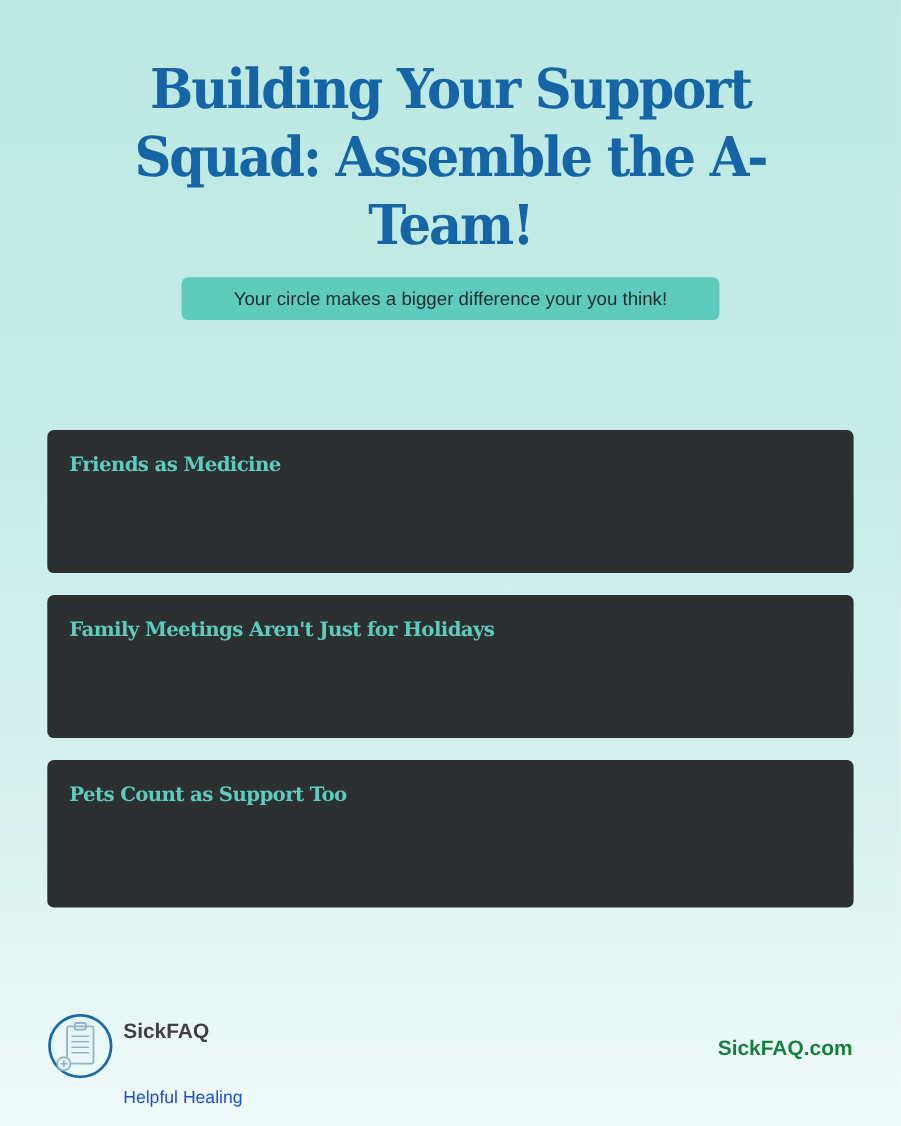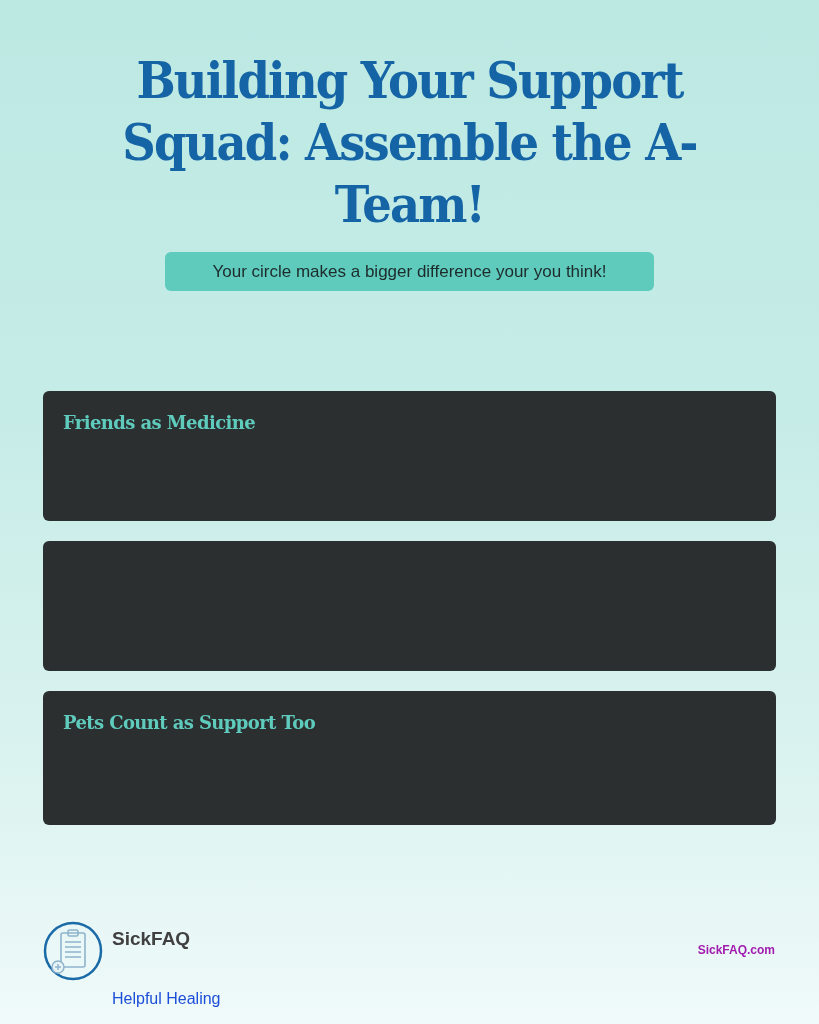--- a/index.html
+++ b/index.html
@@ -66,38 +66,39 @@
     }
     .brand-tag {
       position: absolute;
       left: 112px; top: 990px;
       font-size: 16px;
       color: #1d4ed8;
     }
     .site-link {
       position: absolute;
       right: 44px; top: 943px;
-      font-size: 12px; font-weight: bold;
-      color: #a21caf;
+      font-size: 19px; font-weight: bold;
+      color: #15803d;
     }
   </style>
 </head>
 <body>
 
 <h1 class="title">Building Your Support Squad: Assemble the A-Team!</h1>
 
 <div class="subtitle">
   <span>Your circle makes a bigger difference your you think!</span>
 </div>
 
 <div class="card" style="top:391px;height:130px;">
   <div class="card-title">Friends as Medicine</div>
 </div>
 
 <div class="card" style="top:541px;height:130px;">
+  <div class="card-title">Family Meetings Aren't Just for Holidays</div>
 </div>
 
 <div class="card" style="top:691px;height:134px;">
   <div class="card-title">Pets Count as Support Too</div>
 </div>
 
 <div class="logo">
   <svg width="60" height="60" viewBox="0 0 60 60">
     <circle cx="30" cy="30" r="28" fill="none" stroke="#1a6aa8" stroke-width="2.5"></circle>
     <rect x="18" y="12" width="24" height="34" rx="2" fill="none" stroke="#8fb3cc" stroke-width="1.6"></rect>

